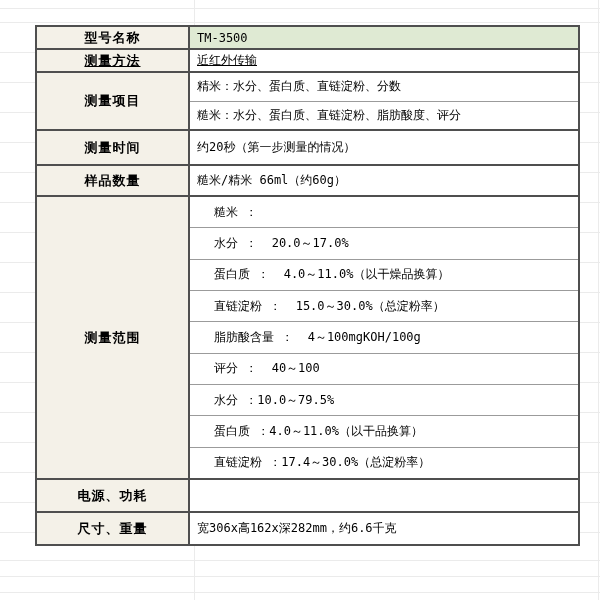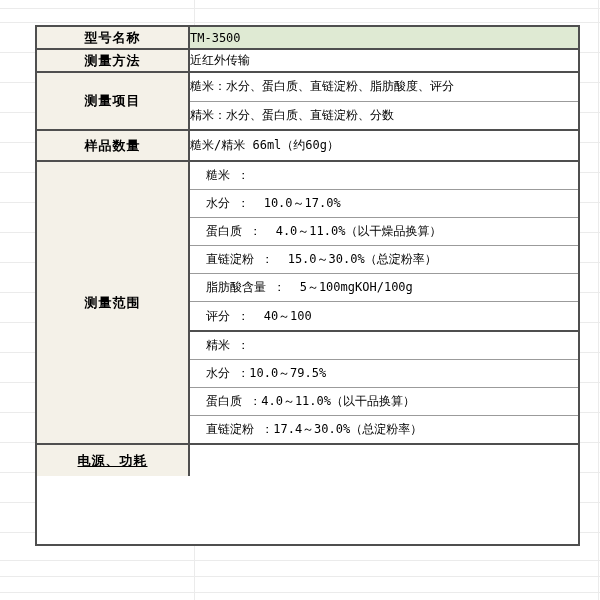--- a/index.html
+++ b/index.html
@@ -24,33 +24,33 @@
   .row{display:flex;width:100%;}
   .row + .row{border-top:2px solid var(--border);}
   .cell-label{
     flex:0 0 153px;border-right:2px solid var(--border);
     background:var(--labelbg);
     display:flex;align-items:center;justify-content:center;
     font-weight:bold;font-size:13px;letter-spacing:1px;
   }
   .cell-value{
     flex:1;display:flex;align-items:center;
-    background:#fff;
+    padding-left:7px;background:#fff;
     font-family:"DejaVu Sans Mono","Liberation Mono",monospace;
     font-size:12px;white-space:pre;
   }
   .cell-value.highlight{background:var(--highlight);}
   .value-stack{flex:1;display:flex;flex-direction:column;}
   .value-stack .cell-value{flex:1;}
   .value-stack .cell-value + .cell-value{border-top:1px solid var(--sep);}
-  .range-stack .cell-value{padding-left:16px;}
+  .range-stack .cell-value{padding-left:24px;}
   .range-stack .cell-value.section-start{border-top:2px solid var(--border);}
 
-  .r1{height:21px;} .r2{height:23px;} .r3{height:58px;} .r4{height:35px;}
-  .r5{height:31px;} .r6{height:283px;} .r7{height:33px;text-decoration:underline;} .r8{height:33px;}
+  .r1{height:21px;} .r2{height:23px;text-decoration:underline;} .r3{height:58px;} .r4{height:35px;}
+  .r5{height:31px;} .r6{height:283px;} .r7{height:33px;} .r8{height:33px;}
 </style>
 </head>
 <body>
 
 <div class="sheet">
   <div id="gridlines">
       <div class="gridline-h" style="top: 8px;"></div>
       <div class="gridline-h" style="top: 22px;"></div>
       <div class="gridline-h" style="top: 52px;"></div>
       <div class="gridline-h" style="top: 82px;"></div>
@@ -84,46 +84,53 @@
     </div>
 
     <div class="row r2">
       <div class="cell-label">测量方法</div>
       <div class="cell-value">近红外传输</div>
     </div>
 
     <div class="row r3">
       <div class="cell-label">测量项目</div>
       <div class="value-stack">
+        <div class="cell-value">精米：水分、蛋白质、直链淀粉、分数</div>
         <div class="cell-value">糙米：水分、蛋白质、直链淀粉、脂肪酸度、评分</div>
-        <div class="cell-value">精米：水分、蛋白质、直链淀粉、分数</div>
       </div>
     </div>
 
+    <div class="row r4">
+      <div class="cell-label">测量时间</div>
+      <div class="cell-value">约20秒（第一步测量的情况）</div>
+    </div>
 
     <div class="row r5">
       <div class="cell-label">样品数量</div>
       <div class="cell-value">糙米/精米 66ml（约60g）</div>
     </div>
 
     <div class="row r6">
       <div class="cell-label">测量范围</div>
       <div class="value-stack range-stack">
         <div class="cell-value">糙米 ：</div>
-        <div class="cell-value">水分 ：  10.0～17.0%</div>
+        <div class="cell-value">水分 ：  20.0～17.0%</div>
         <div class="cell-value">蛋白质 ：  4.0～11.0%（以干燥品换算）</div>
         <div class="cell-value">直链淀粉 ：  15.0～30.0%（总淀粉率）</div>
-        <div class="cell-value">脂肪酸含量 ：  5～100mgKOH/100g</div>
+        <div class="cell-value">脂肪酸含量 ：  4～100mgKOH/100g</div>
         <div class="cell-value">评分 ：  40～100</div>
-        <div class="cell-value section-start">精米 ：</div>
         <div class="cell-value">水分 ：10.0～79.5%</div>
         <div class="cell-value">蛋白质 ：4.0～11.0%（以干品换算）</div>
         <div class="cell-value">直链淀粉 ：17.4～30.0%（总淀粉率）</div>
       </div>
     </div>
 
     <div class="row r7">
       <div class="cell-label">电源、功耗</div>
     </div>
 
+    <div class="row r8">
+      <div class="cell-label">尺寸、重量</div>
+      <div class="cell-value">宽306x高162x深282mm，约6.6千克</div>
+    </div>
 
   </div>
 </div>
 
 </body></html>

